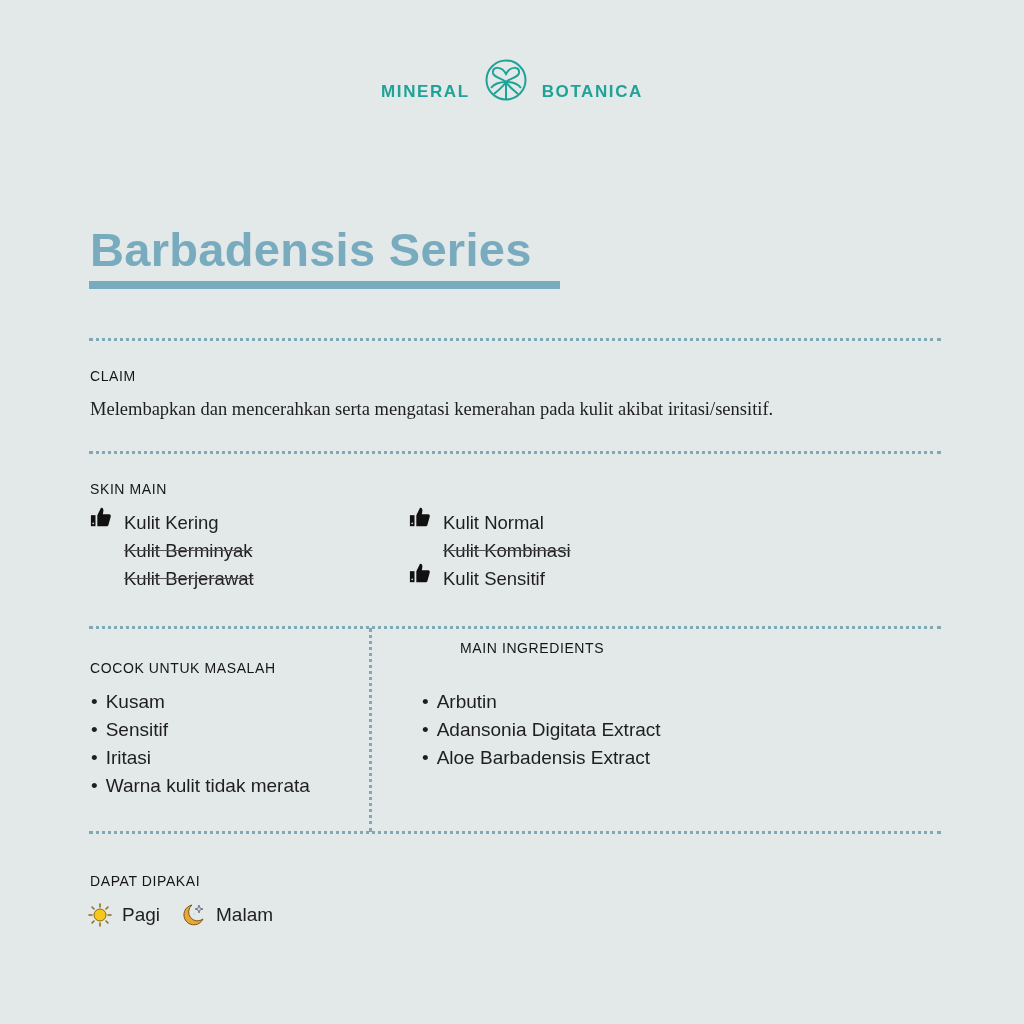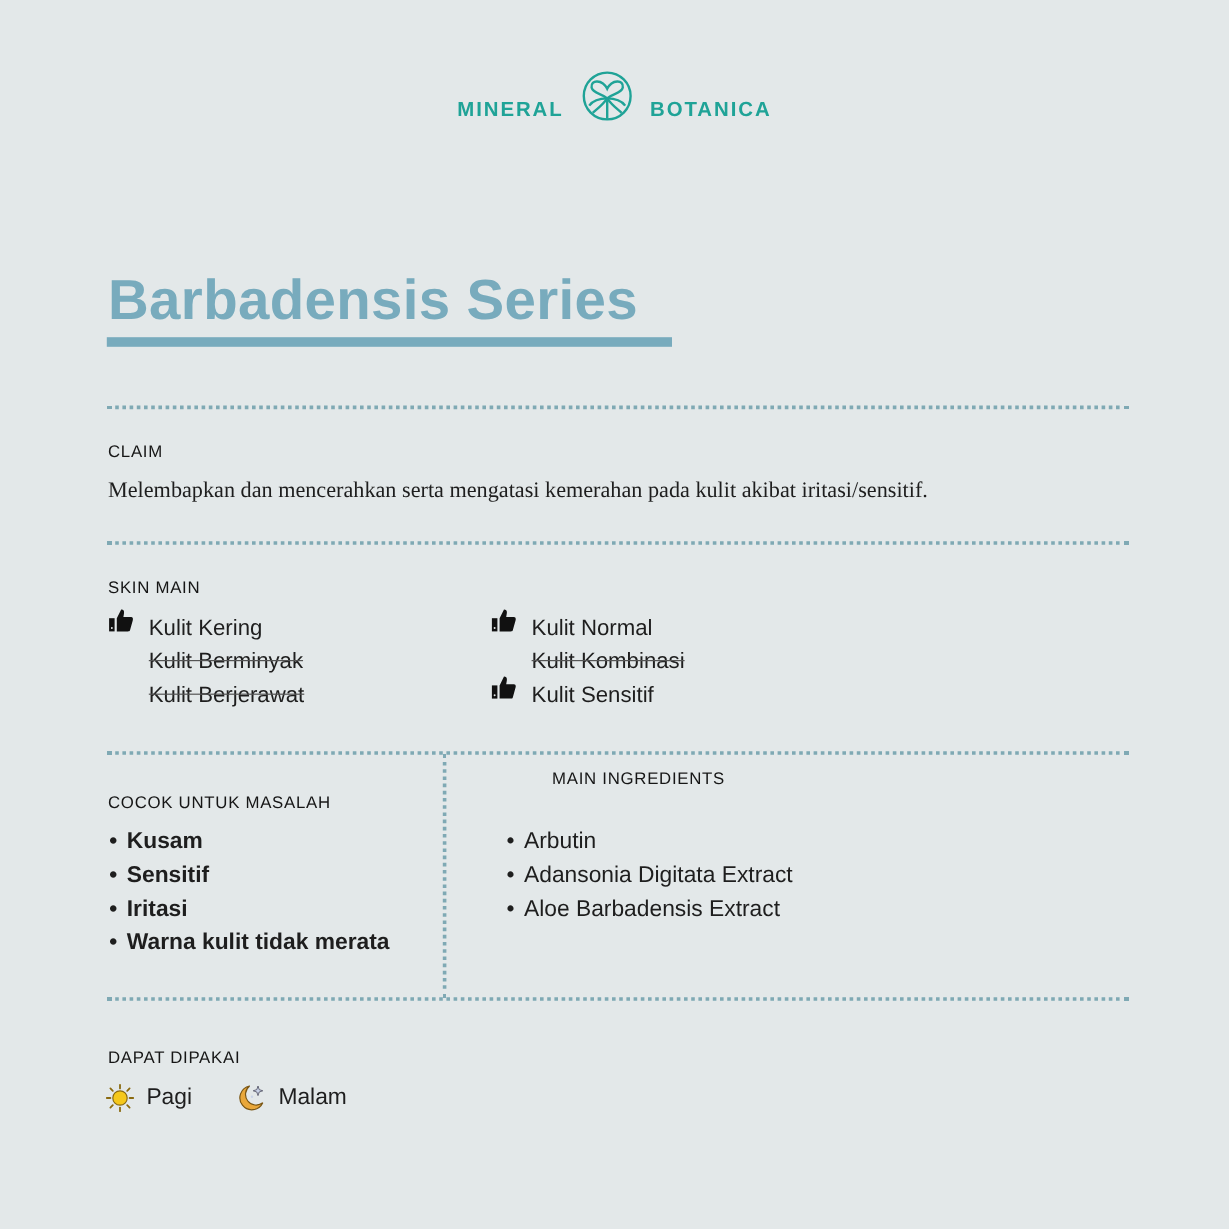--- a/index.html
+++ b/index.html
@@ -87,38 +87,38 @@
       <path d="M8 10 L12 2 C14 2 15 3 14.5 6 L14 9 L21 9 C22.5 9 23 10.5 22.5 12 L20 21 C19.6 22 19 22 18 22 L8 22 Z" fill="#111"></path>
       <circle cx="3.5" cy="19" r="0.9" fill="#e3e8e9"></circle>
     </svg>
   <span>Kulit Sensitif</span>
 </div>
 
 <div class="abs hdots" style="top:626px;"></div>
 <div class="abs vdots" style="left:369px; top:628px; height:204px;"></div>
 
 <div class="abs label" style="left:90px; top:660px;">COCOK UNTUK MASALAH</div>
-<ul class="abs bullets" style="left:91px; top:688px;font-weight:bold;">
+<ul class="abs bullets" style="left:91px; top:688px;">
   <li>Kusam</li>
   <li>Sensitif</li>
   <li>Iritasi</li>
   <li>Warna kulit tidak merata</li>
 </ul>
 
 <div class="abs label" style="left:421px; top:640px;margin-left:39px;">MAIN INGREDIENTS</div>
 <ul class="abs bullets" style="left:422px; top:688px;">
   <li>Arbutin</li>
   <li>Adansonia Digitata Extract</li>
   <li>Aloe Barbadensis Extract</li>
 </ul>
 
 <div class="abs hdots" style="top:831px;"></div>
 
 <div class="abs label" style="left:90px; top:873px;text-align:right;">DAPAT DIPAKAI</div>
-<div class="abs" style="left:88px; top:902px; display:flex; gap:36px;">
+<div class="abs" style="left:88px; top:902px; display:flex; gap:20px;">
   <div class="use-item">
     <svg width="24" height="24" viewBox="0 0 24 24">
       <g stroke="#8a6a10" stroke-width="1.5" stroke-linecap="round">
         <line x1="12" y1="1" x2="12" y2="4"></line>
           <line x1="12" y1="20" x2="12" y2="23"></line>
         <line x1="1" y1="12" x2="4" y2="12"></line>
           <line x1="20" y1="12" x2="23" y2="12"></line>
         <line x1="4" y1="4" x2="6" y2="6"></line>
           <line x1="18" y1="18" x2="20" y2="20"></line>
         <line x1="4" y1="20" x2="6" y2="18"></line>

